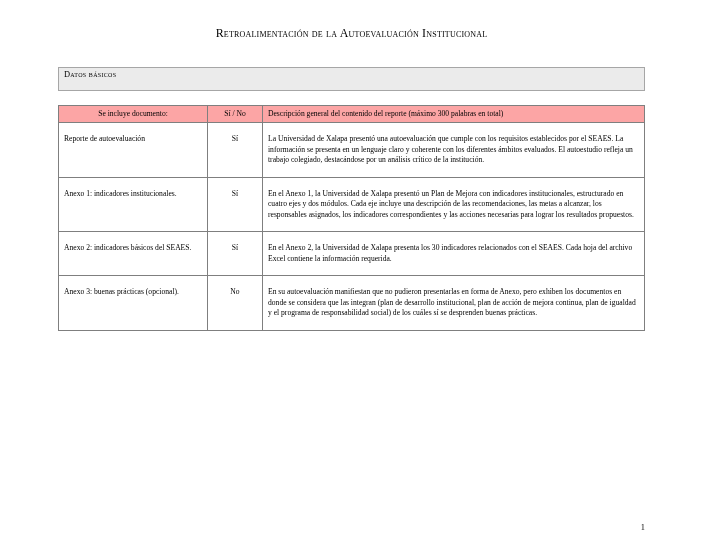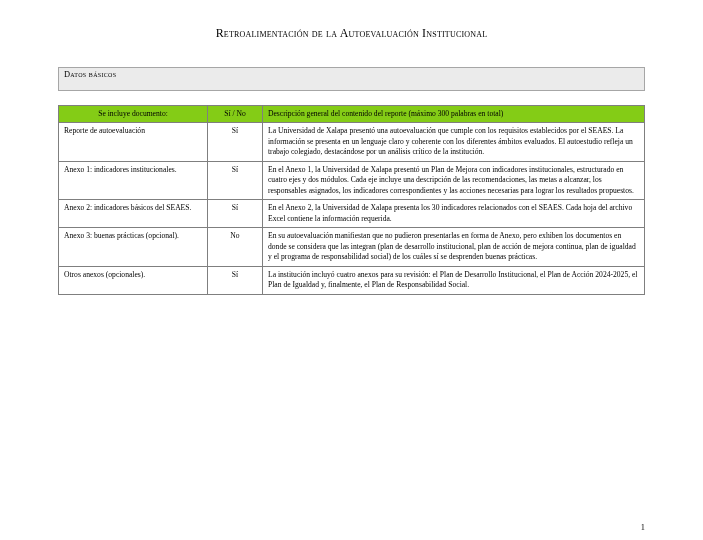--- a/index.html
+++ b/index.html
@@ -66,34 +66,34 @@
     vertical-align: middle;
     height: 13px;
   }
   .ies-label { width: 230px; }
   .main-table {
     margin-top: 14px;
   }
   .main-table td, .main-table th {
     border: 1px solid #7f7f7f;
     font-size: 7.6px;
-    padding: 3px 5px;
+    padding: 11px 5px;
     vertical-align: top;
     text-align: left;
     font-weight: normal;
     line-height: 1.38;
   }
   .main-table .row-head td {
     background: #ebebeb;
     font-weight: bold;
     font-size: 8.0px;
     padding: 3px 5px;
   }
   .main-table .col-head td {
-    background: #84cc16;
+    background: #fca5a5;
     font-size: 7.6px;
     padding: 3px 5px;
   }
   .col-doc { width: 138px; }
   .col-sino { width: 44px; text-align: center !important; }
   .col-desc { width: auto; }
   .center { text-align: center !important; }
   .justify { text-align: justify; }
   .page-number {
     position: absolute;
@@ -138,23 +138,18 @@
         <td class="col-sino">Sí</td>
         <td class="col-desc">En el Anexo 2, la Universidad de Xalapa presenta los 30 indicadores relacionados con el SEAES. Cada hoja del archivo Excel contiene la información requerida.</td>
       </tr>
 
       <tr>
         <td class="col-doc">Anexo 3: buenas prácticas (opcional).</td>
         <td class="col-sino">No</td>
         <td class="col-desc">En su autoevaluación manifiestan que no pudieron presentarlas en forma de Anexo, pero exhiben los documentos en donde se considera que las integran (plan de desarrollo institucional, plan de acción de mejora continua, plan de igualdad y el programa de responsabilidad social) de los cuáles sí se desprenden buenas prácticas.</td>
       </tr>
 
-      <tr>
-        <td class="col-doc">Otros anexos (opcionales).</td>
-        <td class="col-sino">Sí</td>
-        <td class="col-desc">La institución incluyó cuatro anexos para su revisión: el Plan de Desarrollo Institucional, el Plan de Acción 2024-2025, el Plan de Igualdad y, finalmente, el Plan de Responsabilidad Social.</td>
-      </tr>
     </tbody>
   </table>
 
   <div class="page-number">1</div>
 
 </div>
 
 </body></html>

